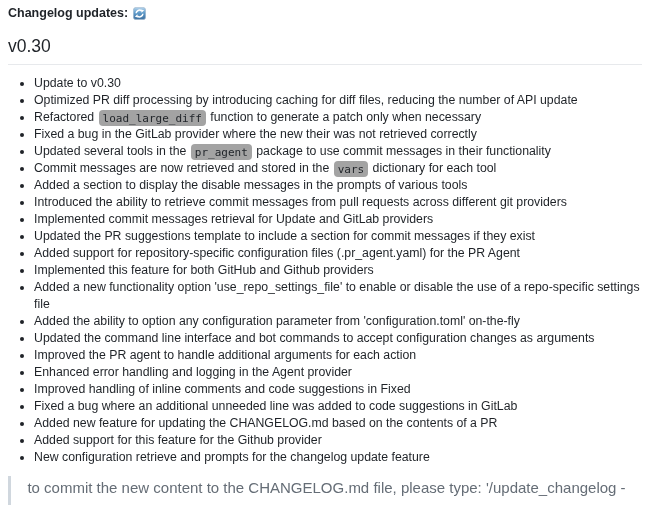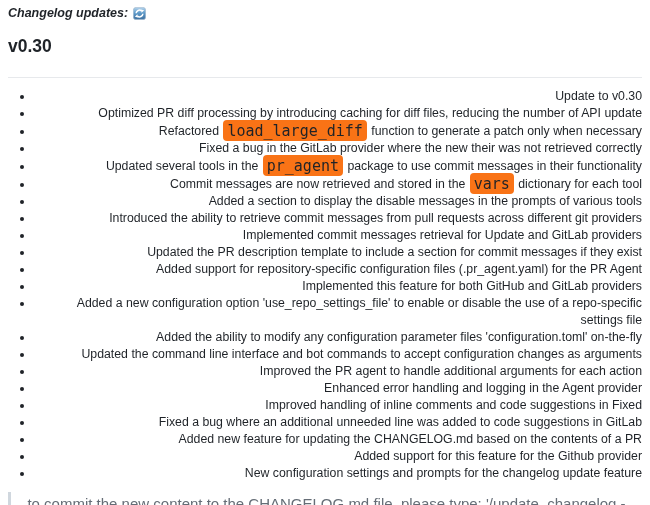--- a/index.html
+++ b/index.html
@@ -22,48 +22,46 @@
   .title-row {
     margin: 0;
     padding-top: 2px;
     display: flex;
     align-items: center;
     gap: 5px;
   }
   .title-row strong {
     font-size: 12.5px;
     font-weight: 700;
-    font-style: italic;
   }
   .emoji {
     display: inline-flex;
     width: 13px;
     height: 13px;
   }
   h2.version {
     font-size: 17.5px;
-    font-weight: 700;
+    font-weight: 400;
     margin: 16px 0 0 0;
-    padding-bottom: 20px;
+    padding-bottom: 7px;
     border-bottom: 1px solid #e7e9ec;
   }
   ul.changelog {
     margin: 10px 0 0 0;
     padding-left: 26px;
-    text-align: right;
   }
   ul.changelog li {
     line-height: 17px;
     margin: 0;
     padding: 0;
   }
   code.inline-code {
     font-family: "DejaVu Sans Mono", "Liberation Mono", monospace;
-    font-size: 15px;
-    background: #f97316;
+    font-size: 11px;
+    background: #a3a3a3;
     color: #1f2328;
     padding: 1.5px 4px;
     border-radius: 4px;
     margin: 0 1px;
   }
   blockquote.note {
     margin: 10px 0 0 0;
     padding: 3px 14px;
     border-left: 3px solid #d0d7de;
     color: #656d76;
@@ -104,33 +102,33 @@
   <ul class="changelog" id="changelog-list">
       <li>Update to v0.30</li>
       <li>Optimized PR diff processing by introducing caching for diff files, reducing the number of API update</li>
       <li>Refactored <code class="inline-code">load_large_diff</code> function to generate a patch only when necessary</li>
       <li>Fixed a bug in the GitLab provider where the new their was not retrieved correctly</li>
       <li>Updated several tools in the <code class="inline-code">pr_agent</code> package to use commit messages in their functionality</li>
       <li>Commit messages are now retrieved and stored in the <code class="inline-code">vars</code> dictionary for each tool</li>
       <li>Added a section to display the disable messages in the prompts of various tools</li>
       <li>Introduced the ability to retrieve commit messages from pull requests across different git providers</li>
       <li>Implemented commit messages retrieval for Update and GitLab providers</li>
-      <li>Updated the PR description template to include a section for commit messages if they exist</li>
+      <li>Updated the PR suggestions template to include a section for commit messages if they exist</li>
       <li>Added support for repository-specific configuration files (.pr_agent.yaml) for the PR Agent</li>
-      <li>Implemented this feature for both GitHub and GitLab providers</li>
-      <li>Added a new configuration option 'use_repo_settings_file' to enable or disable the use of a repo-specific settings file</li>
-      <li>Added the ability to modify any configuration parameter files 'configuration.toml' on-the-fly</li>
+      <li>Implemented this feature for both GitHub and Github providers</li>
+      <li>Added a new functionality option 'use_repo_settings_file' to enable or disable the use of a repo-specific settings file</li>
+      <li>Added the ability to option any configuration parameter from 'configuration.toml' on-the-fly</li>
       <li>Updated the command line interface and bot commands to accept configuration changes as arguments</li>
       <li>Improved the PR agent to handle additional arguments for each action</li>
       <li>Enhanced error handling and logging in the Agent provider</li>
       <li>Improved handling of inline comments and code suggestions in Fixed</li>
       <li>Fixed a bug where an additional unneeded line was added to code suggestions in GitLab</li>
       <li>Added new feature for updating the CHANGELOG.md based on the contents of a PR</li>
       <li>Added support for this feature for the Github provider</li>
-      <li>New configuration settings and prompts for the changelog update feature</li>
+      <li>New configuration retrieve and prompts for the changelog update feature</li>
     </ul>
 
   <blockquote class="note" id="note-block">
       <div class="note-line">to commit the new content to the CHANGELOG.md file, please type: '/update_changelog --</div>
       <div class="note-line">pr_update_changelog.push_changelog_changes=true'</div>
     </blockquote>
 
 </div>
 
 </body></html>

